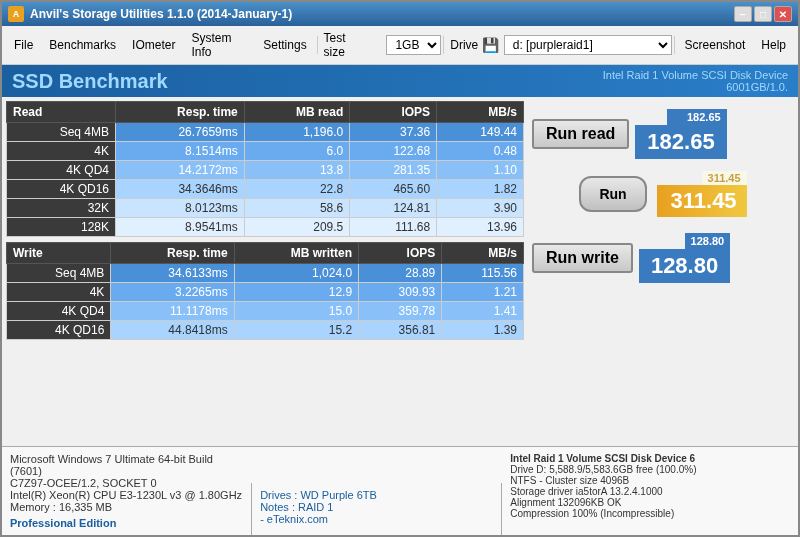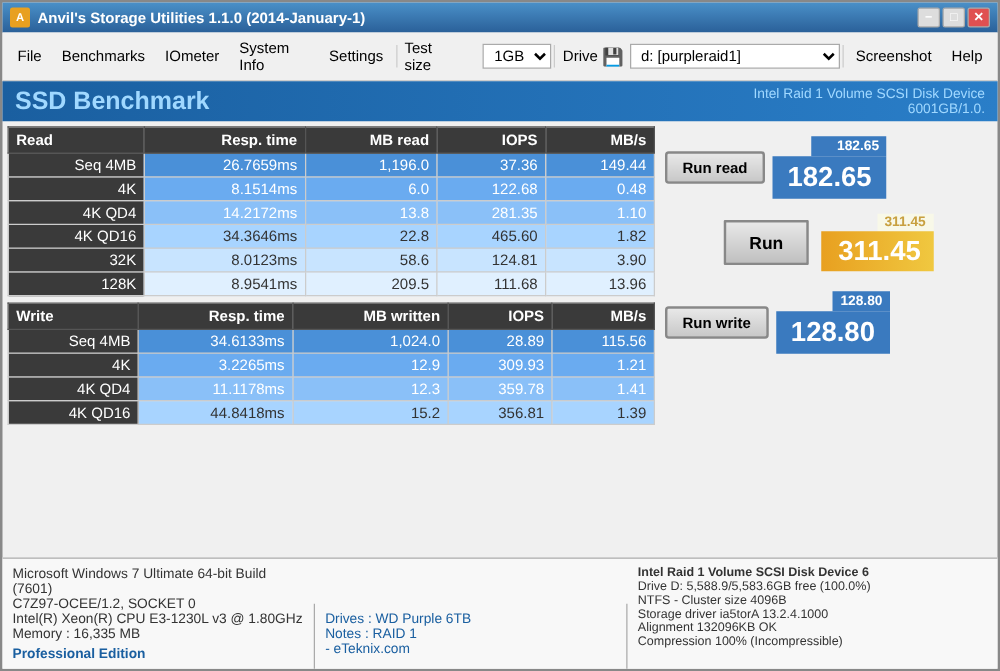--- a/index.html
+++ b/index.html
@@ -37,24 +37,24 @@
     .benchmark-area { flex: 1; padding: 4px; }
     .bench-table { width: 100%; border-collapse: collapse; font-size: 12px; }
     .bench-table th { background: #3a3a3a; color: white; padding: 3px 6px; text-align: right; border: 1px solid #555; }
     .bench-table th:first-child { text-align: left; }
     .bench-table td { padding: 2px 6px; border: 1px solid #ccc; text-align: right; }
     .bench-table td:first-child { text-align: right; background: #3a3a3a; color: white; }
 
     
     .side-panel { width: 270px; padding: 4px; display: flex; flex-direction: column; gap: 8px; }
     .run-section { display: flex; align-items: center; gap: 6px; }
-    .run-btn { padding: 4px 12px; background: linear-gradient(to bottom, #e8e8e8, #c8c8c8); border: 2px solid #888; border-radius: 3px; cursor: pointer; font-size: 12px; font-weight: bold; }
+    .run-btn { padding: 4px 12px; background: linear-gradient(to bottom, #e8e8e8, #c8c8c8); border: 2px solid #888; border-radius: 3px; cursor: pointer; font-size: 16px; font-weight: bold; }
     .score-box-small { background: #3a7abf; color: white; font-size: 13px; font-weight: bold; padding: 4px 8px; min-width: 60px; text-align: right; }
     .score-box-large { background: #3a7abf; color: white; font-size: 22px; font-weight: bold; padding: 4px 12px; text-align: right; }
-    .run-main-btn { padding: 8px 18px; background: linear-gradient(to bottom, #e8e8e8, #c0c0c0); border: 2px solid #888; border-radius: 1px; cursor: pointer; font-size: 14px; font-weight: bold; }
+    .run-main-btn { padding: 8px 18px; background: linear-gradient(to bottom, #e8e8e8, #c0c0c0); border: 2px solid #888; border-radius: 12px; cursor: pointer; font-size: 14px; font-weight: bold; }
 
     
     .r0 td:not(:first-child) { background: #4a90d8; color: white; }
     .r1 td:not(:first-child) { background: #6aabf0; color: white; }
     .r2 td:not(:first-child) { background: #8ac0f8; color: white; }
     .r3 td:not(:first-child) { background: #a8d4ff; color: #333; }
     .r4 td:not(:first-child) { background: #c8e4ff; color: #333; }
     .r5 td:not(:first-child) { background: #e0f0ff; color: #333; }
 
     .w0 td:not(:first-child) { background: #4a90d8; color: white; }
@@ -203,21 +203,21 @@
             <tr class="w1">
       <td>4K</td>
       <td>3.2265ms</td>
       <td>12.9</td>
       <td>309.93</td>
       <td>1.21</td>
     </tr>
             <tr class="w2">
       <td>4K QD4</td>
       <td>11.1178ms</td>
-      <td>12.3</td>
+      <td>15.0</td>
       <td>359.78</td>
       <td>1.41</td>
     </tr>
             <tr class="w3">
       <td>4K QD16</td>
       <td>44.8418ms</td>
       <td>15.2</td>
       <td>356.81</td>
       <td>1.39</td>
     </tr>

